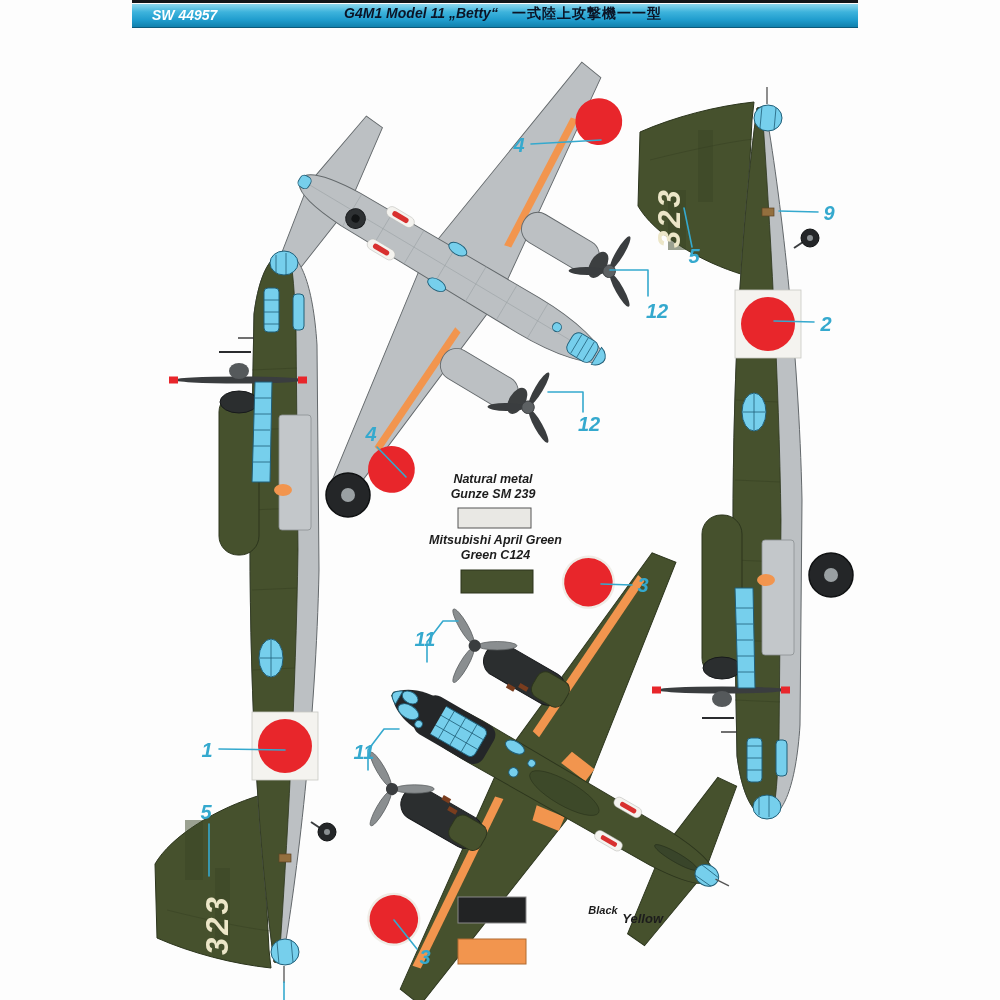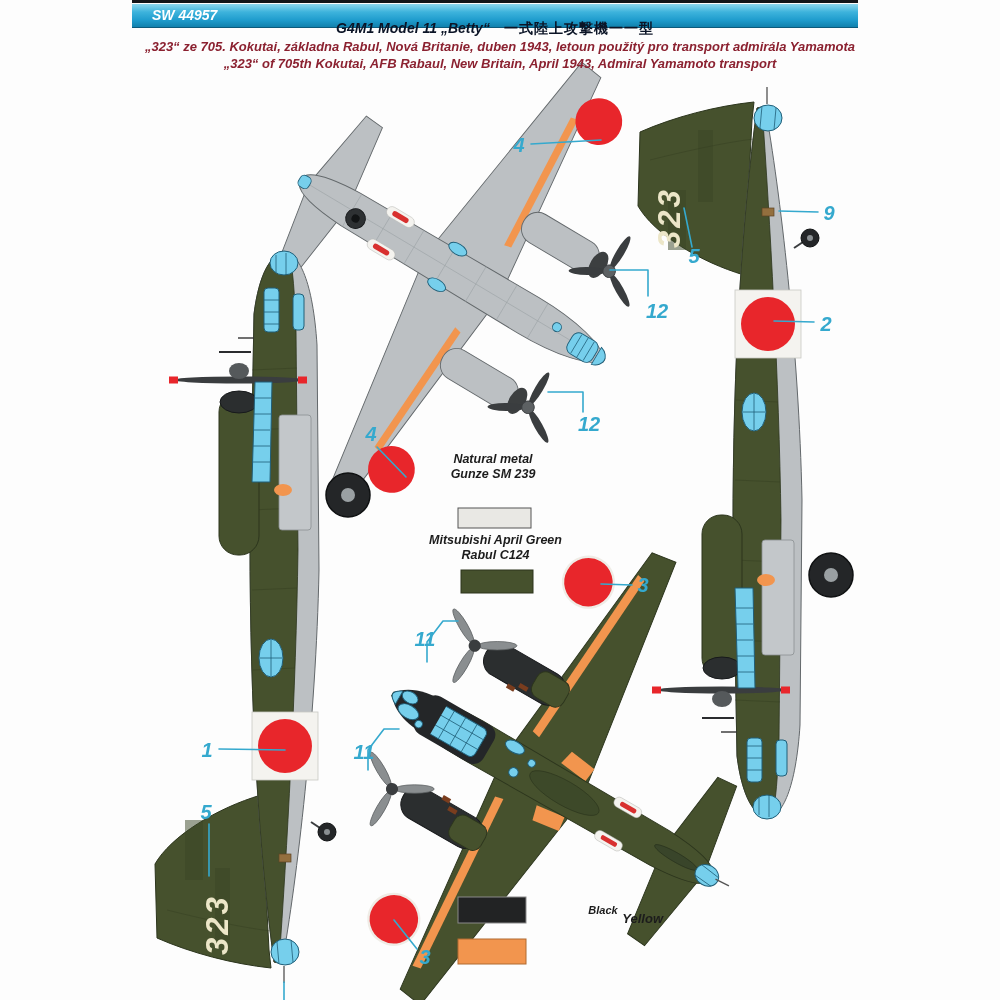--- a/index.html
+++ b/index.html
@@ -6,29 +6,29 @@
   #page{position:relative;width:1000px;height:1000px;background:#fdfdfd;overflow:hidden;
         font-family:"Liberation Sans",sans-serif;}
   #art{position:absolute;left:0;top:0;z-index:1;}
   .ov{position:absolute;z-index:2;}
   
   .topline{left:132px;top:0;width:726px;height:3px;background:#14161a;}
   .hbar{left:132px;top:4px;width:726px;height:23px;
         background:linear-gradient(#8ed8ef 0%,#3db3dc 35%,#1f9ccd 70%,#1181ad 100%);
         border-bottom:1px solid #0c5a7c;}
   .sku{left:152px;top:7px;font:italic 700 14px "Liberation Sans",sans-serif;color:#ffffff;}
-  .htitle{left:132px;top:20px;width:726px;text-align:center;color:#0b1426;
-          font:italic 700 14px "Liberation Sans",sans-serif;}
+  .htitle{left:132px;top:5px;width:726px;text-align:center;color:#0b1426;
+          font:italic 700 14px "Liberation Sans",sans-serif;padding-left:8px;}
   .htitle .jp{font-style:normal;font-weight:700;margin-left:14px;letter-spacing:1px;}
   
   .subt{left:0;top:38px;width:1000px;text-align:center;color:#8b2130;
         font:italic 700 13px "Liberation Sans",sans-serif;line-height:17px;}
   
   .leg{font:italic 700 12.5px "Liberation Sans",sans-serif;color:#1c1c1c;text-align:center;line-height:15px;}
-  .lnat{left:408px;top:452px;width:170px;}
+  .lnat{left:408px;top:472px;width:170px;}
   .lgrn{left:408px;top:533px;width:175px;}
   .lblk{left:543px;top:903px;width:120px;text-align:center;font-size:11px;}
   .lyel{left:543px;top:911px;width:120px;text-align:right;font-size:13px;}
   
   .co{fill:#35a9ce;font:italic 700 20px "Liberation Sans",sans-serif;}
   .cl{stroke:#35a9ce;stroke-width:1.6;fill:none;stroke-linecap:round;stroke-linejoin:round;}
   .tc{fill:#ece6c8;font:italic 700 31px "Liberation Sans",sans-serif;letter-spacing:3px;}
   .mtl{fill:#bcc0c3;stroke:#63686b;stroke-width:1;}
   .grn{fill:#46512d;stroke:#2c351d;stroke-width:1;}
   .cyn{fill:#76cfec;stroke:#1f5e78;stroke-width:1;}
@@ -230,29 +230,25 @@
     </g>
   </svg>
 
   <div class="ov topline"></div>
   <div class="ov hbar"></div>
   <div class="ov sku">SW 44957</div>
   <div class="ov htitle">
     <span>G4M1 Model 11 „Betty“</span><span class="jp">一式陸上攻撃機一一型</span>
   </div>
 
-  <div class="ov subt">
-    <div>„323“ ze 705. Kokutai, základna Rabul, Nová Britanie, duben 1943, letoun použitý pro transport admirála Yamamota</div>
-    <div>„323“ of 705th Kokutai, AFB Rabaul, New Britain, April 1943, Admiral Yamamoto transport</div>
-  </div>
 
   <div class="ov leg lnat">
     <div>Natural metal</div>
     <div>Gunze SM 239</div>
   </div>
   <div class="ov leg lgrn">
     <div>Mitsubishi April Green</div>
-    <div>Rabul C124</div>
+    <div>Green C124</div>
   </div>
   <div class="ov leg lblk">Black</div>
   <div class="ov leg lyel">Yellow</div>
 
 </div>
 
 </body></html>

